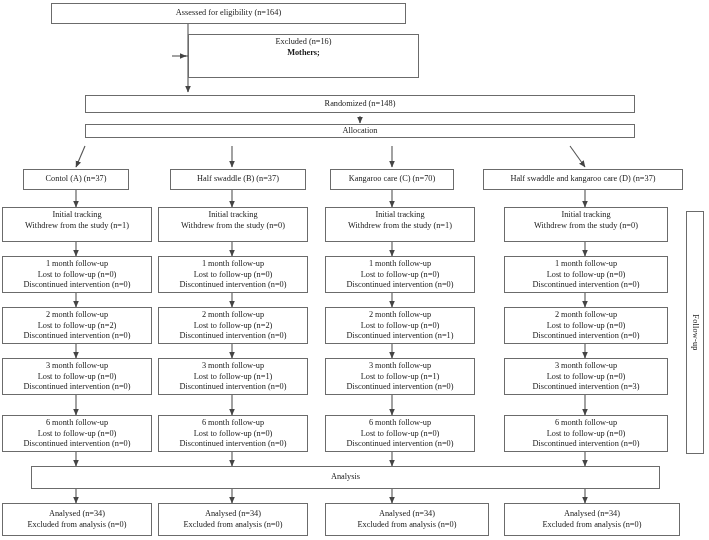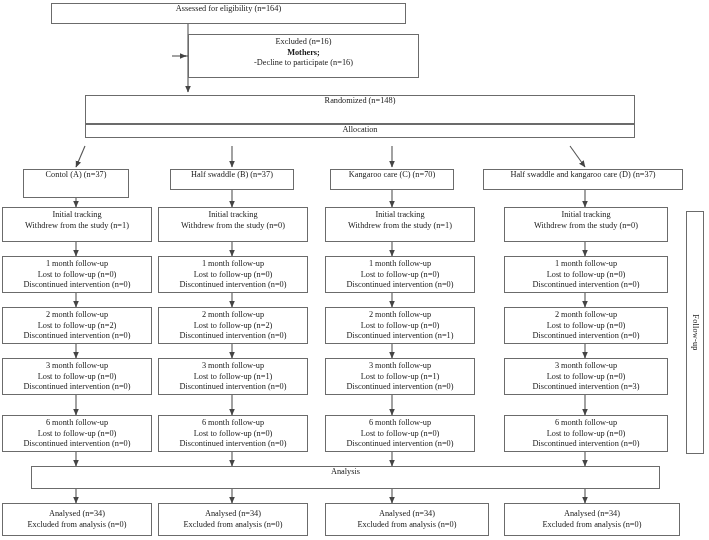--- a/index.html
+++ b/index.html
@@ -30,20 +30,21 @@
     position: absolute;
     box-sizing: border-box;
     border: 1px solid #6b6b6b;
     background: #ffffff;
     font-size: 8.3px;
     line-height: 10.6px;
     z-index: 2;
   }
   .box.center {
     display: flex;
+    align-items: center;
     justify-content: center;
     text-align: center;
   }
   .box.leftalign {
     padding: 2px 4px;
     text-align: center;
   }
   .box .line { white-space: nowrap; display: block; }
   .box .line.bold { font-weight: bold; }
 
@@ -126,35 +127,34 @@
     </g>
   </svg>
 
   <div class="box center" style="left:51px; top:3px; width:355px; height:21px;">
     <span class="line">Assessed for eligibility (n=164)</span>
   </div>
 
   <div class="box leftalign" style="left:188px; top:34px; width:231px; height:44px;">
     <span class="line">Excluded   (n=16)</span>
     <span class="line bold">Mothers;</span>
-    <span class="line">-Decline to participate (n=16)</span>
-  </div>
-
-  <div class="box center" style="left:85px; top:95px; width:550px; height:29px;">
+  </div>
+
+  <div class="box center" style="left:85px; top:95px; width:550px; height:18px;">
     <span class="line">Randomized (n=148)</span>
   </div>
 
   <div class="box center" style="left:85px; top:124px; width:550px; height:14px;">
     <span class="line">Allocation</span>
   </div>
 
-  <div class="box center" style="left:23px; top:169px; width:106px; height:29px;">
+  <div class="box center" style="left:23px; top:169px; width:106px; height:21px;">
     <span class="line">Contol (A) (n=37)</span>
   </div>
-  <div class="box center" style="left:170px; top:169px; width:124px; height:21px;">
+  <div class="box center" style="left:170px; top:169px; width:136px; height:21px;">
     <span class="line">Half swaddle (B) (n=37)</span>
   </div>
   <div class="box center" style="left:330px; top:169px; width:124px; height:21px;">
     <span class="line">Kangaroo care (C) (n=70)</span>
   </div>
   <div class="box center" style="left:483px; top:169px; width:200px; height:21px;">
     <span class="line">Half swaddle and kangaroo care (D) (n=37)</span>
   </div>
 
   <div class="box leftalign" style="left:2px; top:207px; width:150px; height:35px;">

